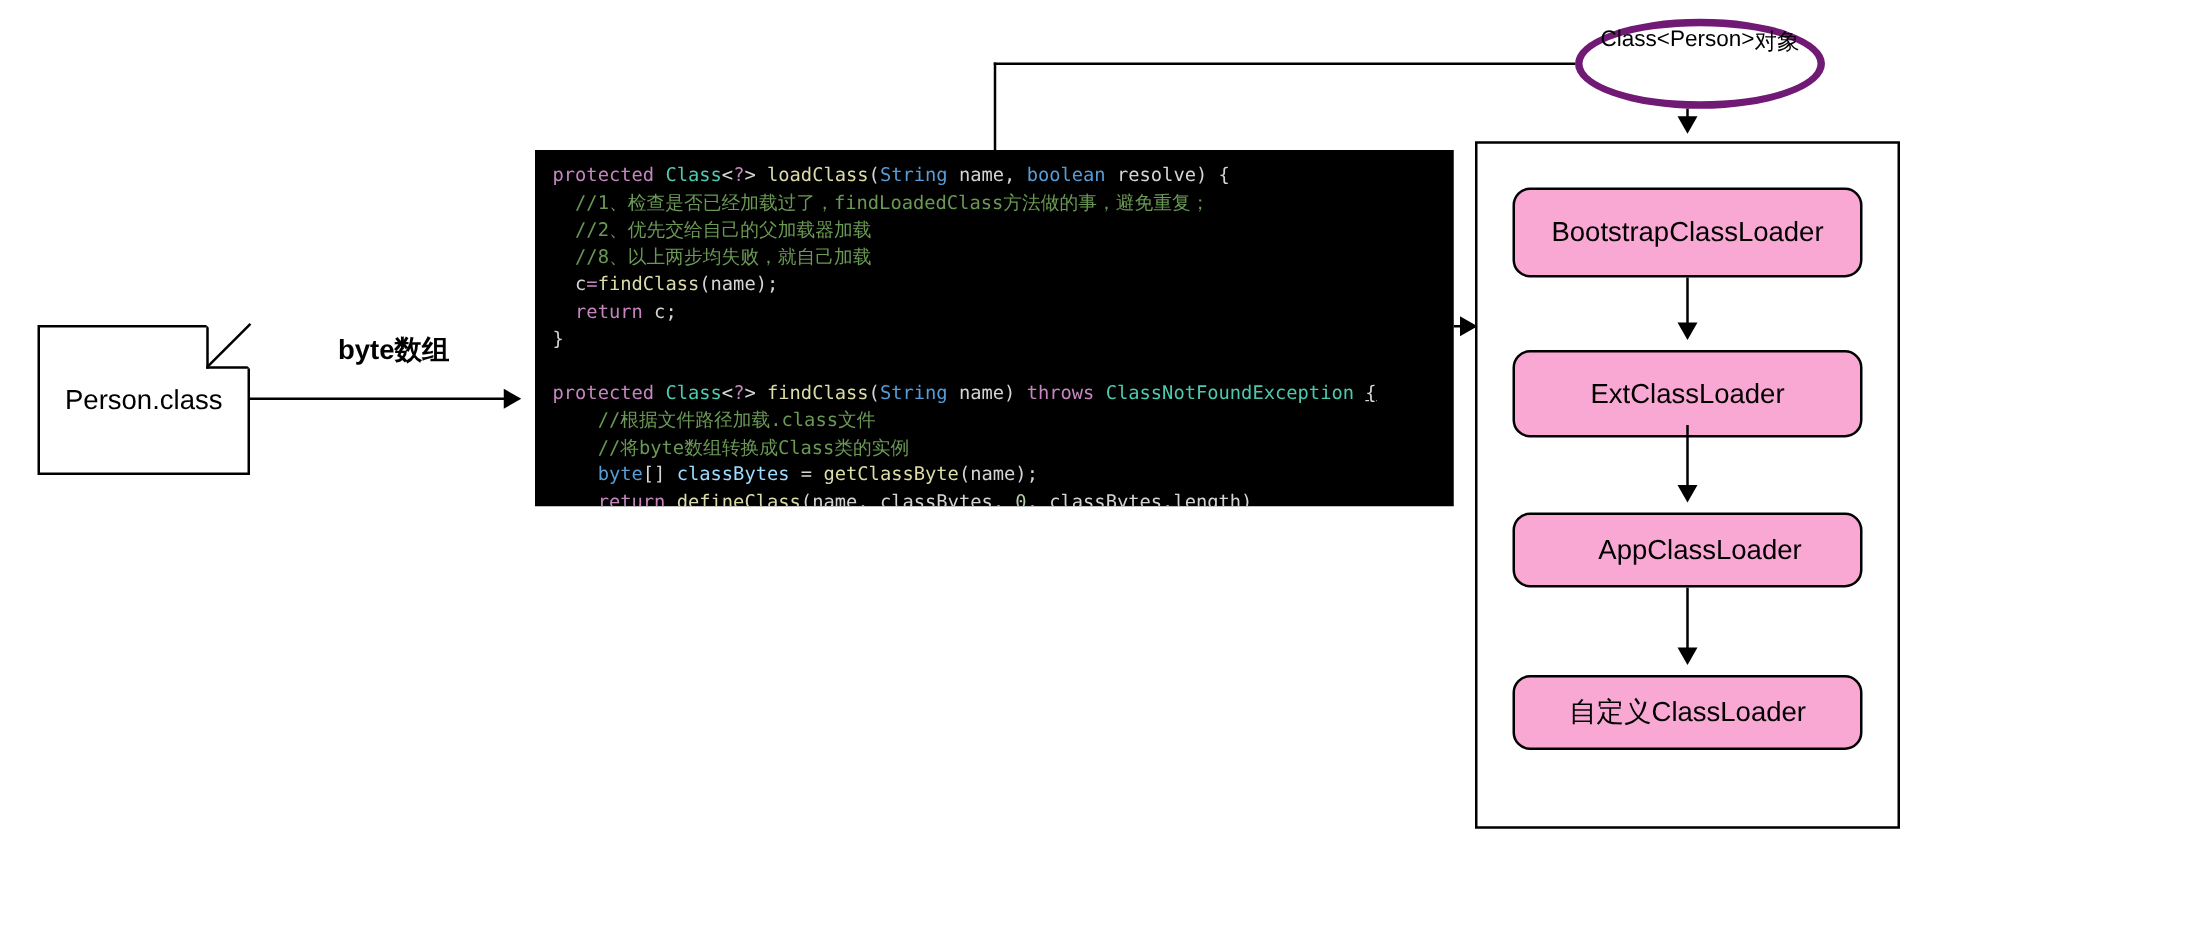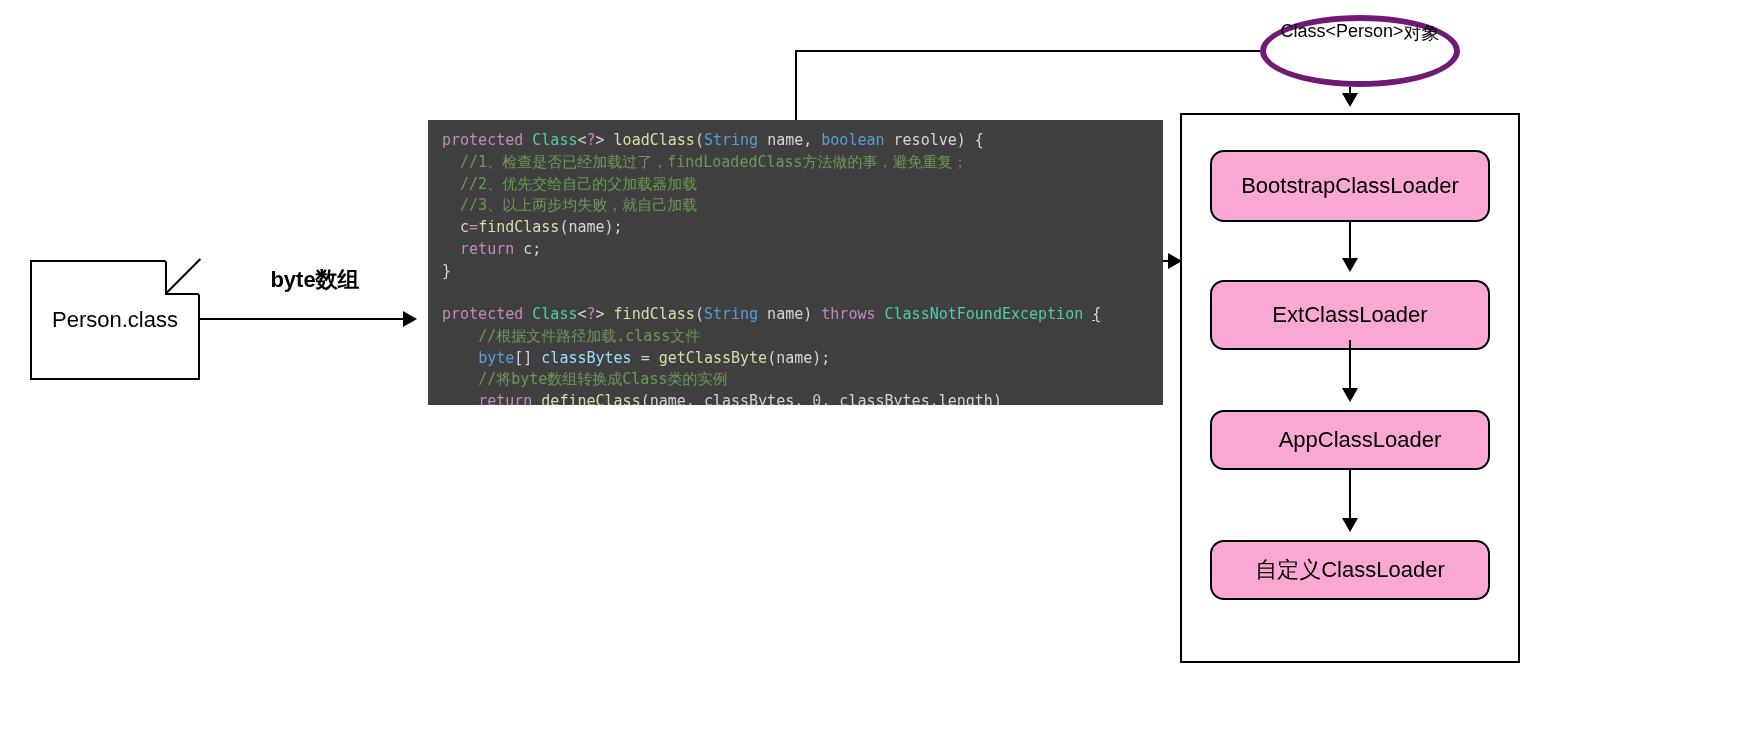--- a/index.html
+++ b/index.html
@@ -88,21 +88,21 @@
       border-width: 8px 0 8px 14px;
       border-color: transparent transparent transparent #000;
     }
     
     .code-block {
       position: absolute;
       left: 428px;
       top: 120px;
       width: 735px;
       height: 285px;
-      background: #404040;
+      background: #000000;
       color: #ccc;
       font-family: 'Consolas', 'Monaco', monospace;
       font-size: 15px;
       padding: 10px 14px;
       line-height: 1.45;
       overflow: hidden;
     }
     .kw-protected { color: #c586c0; }
     .kw-class { color: #4ec9b0; }
     .kw-generic { color: #c586c0; }
@@ -234,29 +234,29 @@
 
 <div class="arrow-label">
   <div>byte数组</div>
 </div>
 <div class="arrow1"></div>
 
 <div class="code-block">
   <div><span class="kw-protected">protected</span> <span class="kw-class">Class</span><span class="white">&lt;</span><span class="kw-generic">?</span><span class="white">&gt;</span> <span class="kw-method">loadClass</span><span class="white">(</span><span class="kw-type">String</span> <span class="white">name</span><span class="white">, </span><span class="kw-type">boolean</span><span class="white"> resolve) {</span></div>
   <div>&nbsp;&nbsp;<span class="comment">//1、检查是否已经加载过了，findLoadedClass方法做的事，避免重复；</span></div>
   <div>&nbsp;&nbsp;<span class="comment">//2、优先交给自己的父加载器加载</span></div>
-  <div>&nbsp;&nbsp;<span class="comment">//3、以上两步均失败，就自己加载</span></div>
+  <div>&nbsp;&nbsp;<span class="comment">//8、以上两步均失败，就自己加载</span></div>
   <div>&nbsp;&nbsp;<span class="white">c</span><span class="op">=</span><span class="kw-method">findClass</span><span class="white">(name);</span></div>
   <div>&nbsp;&nbsp;<span class="kw-return">return</span><span class="white"> c;</span></div>
   <div class="white">}</div>
   <div>&nbsp;</div>
   <div><span class="kw-protected">protected</span> <span class="kw-class">Class</span><span class="white">&lt;</span><span class="kw-generic">?</span><span class="white">&gt;</span> <span class="kw-method">findClass</span><span class="white">(</span><span class="kw-type">String</span><span class="white"> name) </span><span class="kw-throws">throws</span><span class="kw-exception"> ClassNotFoundException </span><span class="white" style="text-decoration: underline;">{</span></div>
   <div>&nbsp;&nbsp;&nbsp;&nbsp;<span class="comment">//根据文件路径加载.class文件</span></div>
+  <div>&nbsp;&nbsp;&nbsp;&nbsp;<span class="comment">//将byte数组转换成Class类的实例</span></div>
   <div>&nbsp;&nbsp;&nbsp;&nbsp;<span class="kw-type">byte</span><span class="white">[] </span><span class="kw-var">classBytes</span><span class="white"> = </span><span class="kw-method">getClassByte</span><span class="white">(name);</span></div>
-  <div>&nbsp;&nbsp;&nbsp;&nbsp;<span class="comment">//将byte数组转换成Class类的实例</span></div>
   <div>&nbsp;&nbsp;&nbsp;&nbsp;<span class="kw-return">return</span><span class="kw-method"> defineClass</span><span class="white">(name, classBytes, </span><span class="kw-num">0</span><span class="white">, classBytes.length)</span></div>
 
 </div>
 
 <div class="connector-line line-up"></div>
 <div class="connector-line line-h1"></div>
 
 <div class="ellipse-box">
   <div>Class&lt;Person&gt;</div>
   <div>对象</div>

